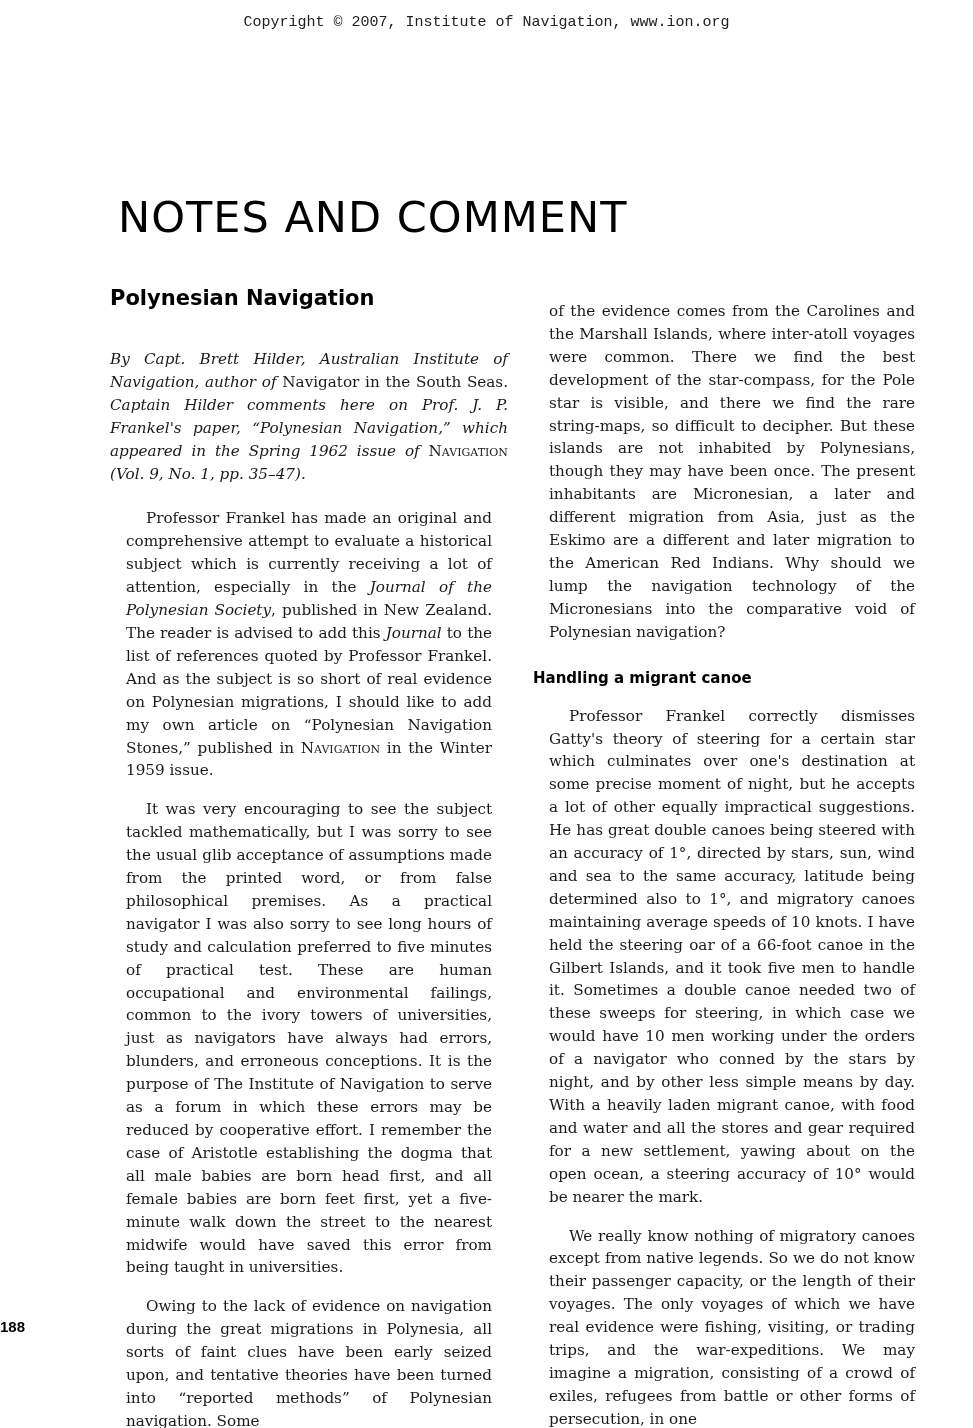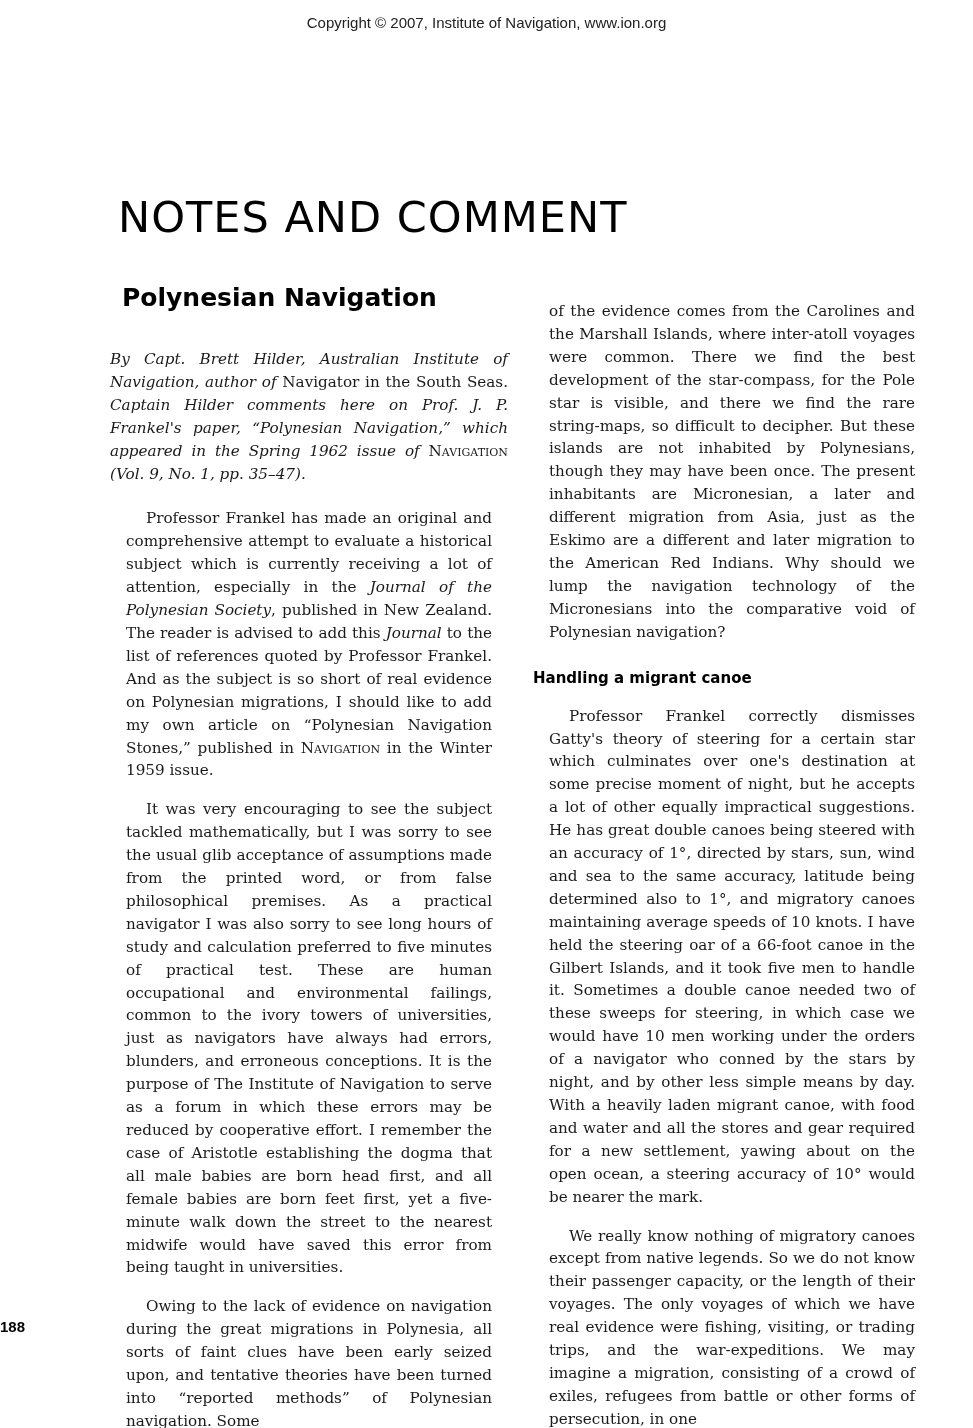--- a/index.html
+++ b/index.html
@@ -1,27 +1,27 @@
 <!DOCTYPE html>
 <html><head>
 <meta charset="utf-8">
 <style>
   html, body { margin:0; padding:0; background:#fff; }
   body { width:973px; height:1428px; position:relative; overflow:hidden; color:#111; }
   .copyright { position:absolute; top:14px; left:0; width:973px; text-align:center;
-    font-family:Liberation Sans, sans-serif; font-size:15px; color:#222; }
+    font-family:Liberation Mono, monospace; font-size:15px; color:#222; }
   .section-title { position:absolute; top:184px; left:110px; margin:8px;
     font-family:"DejaVu Sans", sans-serif; font-weight:normal; font-size:43px; letter-spacing:1px; color:#000; }
   .col { position:absolute; top:284px; width:398px;
     font-family:"DejaVu Serif", "Liberation Serif", serif; font-size:15.2px; line-height:22.9px;
     text-align:justify; color:#1a1a1a; }
   .col.left { left:110px; }
   .col.right { left:533px; }
-  .article-title { font-family:"DejaVu Sans", sans-serif; font-weight:bold; font-size:25px;
-    margin:2px 0 38px 12px; line-height:24px; color:#000; }
+  .article-title { font-family:"DejaVu Sans", sans-serif; font-weight:bold; font-size:21px;
+    margin:2px 0 38px 0; line-height:24px; color:#000; }
   .byline { font-style:italic; margin:8px 0 22px 0; }
   .byline .roman { font-style:normal; }
   .sc { font-variant:small-caps; font-style:normal; }
   p { margin:16px; text-indent:20px; }
   p.noindent { text-indent:0; }
   .subhead { font-family:"DejaVu Sans", sans-serif; font-weight:bold; font-size:15px;
     margin:23px 0 2px 0; line-height:22px; color:#000; text-indent:0; }
   .page-number { position:absolute; top:1318px; left:0; width:973px; text-align:left;
     font-family:"Liberation Sans", sans-serif; font-weight:bold; font-size:15px; color:#000; }
   i { font-style:italic; }

